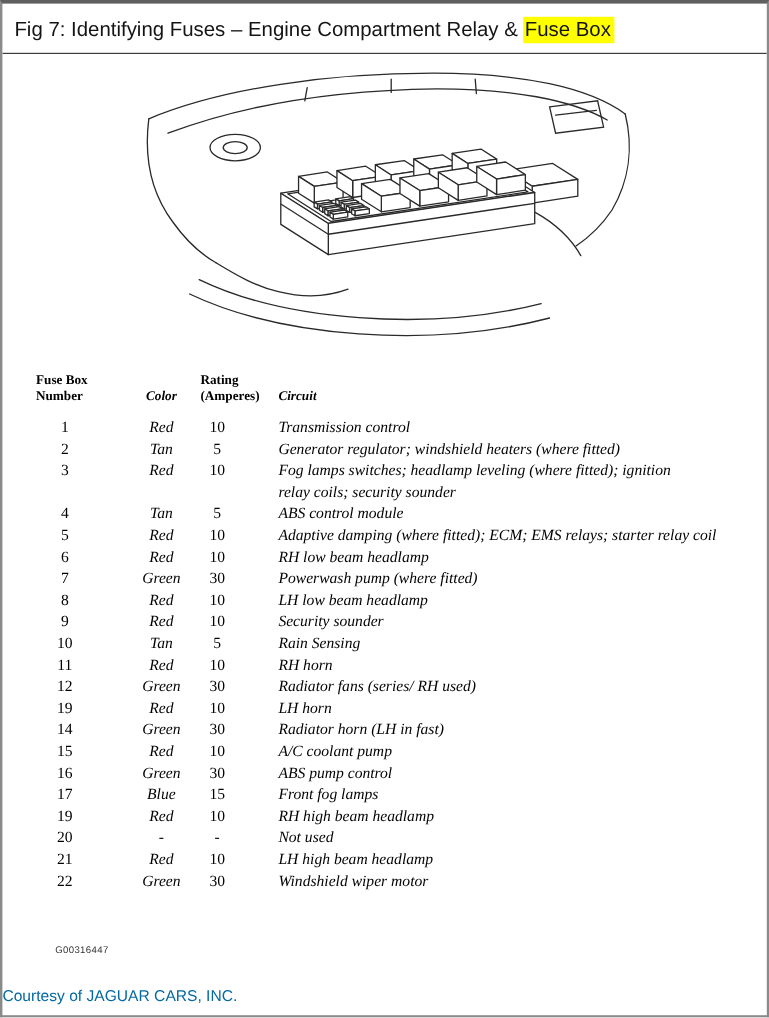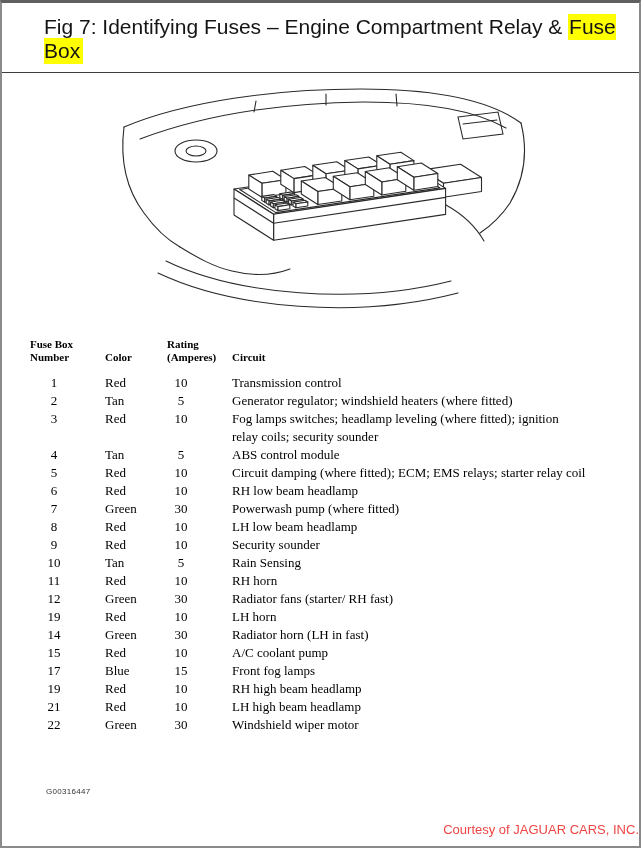--- a/index.html
+++ b/index.html
@@ -12,23 +12,22 @@
   .page {
     width:641px; height:848px;
     background:#ffffff;
     border:2px solid #8a8a8a;
     border-top:3px solid #5f5f5f;
     position:relative;
     overflow:hidden;
   }
   .figure-header { padding:12px 12px 9px 10px; }
   .figure-title {
-    font-size:21px; font-weight:normal; color:#141414;
+    font-size:17px; font-weight:normal; color:#141414;
     font-family:"Liberation Sans", sans-serif;
-    margin-left:32px;
   }
   .hl { background:#ffff00; padding:1px 3px 2px 1px; }
   .rule { border-top:1px solid #3c3c3c; width:100%; }
   .illustration { text-align:center; margin:8px auto 0; width:430px; }
   #fusebox-svg path, #fusebox-svg ellipse { fill:none; stroke:#2a2a2a; stroke-width:1.1; stroke-linecap:round; }
   #fusebox-svg polygon { fill:#ffffff; stroke:#2a2a2a; stroke-width:1.1; stroke-linejoin:round; }
   #fusebox-svg line { stroke:#2a2a2a; stroke-width:1.1; }
 
   .table-wrap { margin:8px 0 0 28px; }
   table {
@@ -37,33 +36,33 @@
   }
   th {
     font-family:"Liberation Serif", serif;
     font-size:11px; font-weight:bold; line-height:13px;
     text-align:left; vertical-align:bottom;
     white-space:pre-line; padding:0 0 10px 0;
   }
   td { vertical-align:top; line-height:18px; white-space:pre-line; }
   .col-number { text-align:center; }
   th.col-number { text-align:left; }
-  .col-color { padding-left:27px; text-align:left; }
+  .col-color { padding-left:27px; text-align:center;font-style:italic; }
   td.col-rating { text-align:center; padding-right:34px; }
   th.col-rating { padding-left:3px; }
-  .col-circuit { text-align:left; }
+  .col-circuit { text-align:left;font-style:italic; }
 
   .figure-id {
     position:absolute; left:44px; bottom:50px;
     font-size:8px; color:#333; letter-spacing:.3px;
     font-family:"Liberation Sans", sans-serif;
   }
   .courtesy {
     position:absolute; bottom:9px; left:0; width:100%;
-    text-align:right; font-size:13px; color:#ef4444;
+    text-align:left; font-size:13px; color:#0369a1;
     font-family:"Liberation Sans", sans-serif;
   }
 </style>
 </head>
 <body>
 
 <div class="page">
 
   <header class="figure-header">
     <h1 class="figure-title"><span>Fig 7: Identifying Fuses – Engine Compartment Relay &amp; </span><span class="hl" style="background-color: rgb(255, 255, 0);">Fuse Box</span></h1>
@@ -194,21 +193,21 @@
           <tr>
             <td class="col-number">4</td>
             <td class="col-color">Tan</td>
             <td class="col-rating">5</td>
             <td class="col-circuit">ABS control module</td>
           </tr>
           <tr>
             <td class="col-number">5</td>
             <td class="col-color">Red</td>
             <td class="col-rating">10</td>
-            <td class="col-circuit">Circuit damping (where fitted); ECM; EMS relays; starter relay coil</td>
+            <td class="col-circuit">Adaptive damping (where fitted); ECM; EMS relays; starter relay coil</td>
           </tr>
           <tr>
             <td class="col-number">6</td>
             <td class="col-color">Red</td>
             <td class="col-rating">10</td>
             <td class="col-circuit">RH low beam headlamp</td>
           </tr>
           <tr>
             <td class="col-number">7</td>
             <td class="col-color">Green</td>
@@ -236,53 +235,65 @@
           <tr>
             <td class="col-number">11</td>
             <td class="col-color">Red</td>
             <td class="col-rating">10</td>
             <td class="col-circuit">RH horn</td>
           </tr>
           <tr>
             <td class="col-number">12</td>
             <td class="col-color">Green</td>
             <td class="col-rating">30</td>
-            <td class="col-circuit">Radiator fans (starter/ RH fast)</td>
+            <td class="col-circuit">Radiator fans (series/ RH used)</td>
           </tr>
           <tr>
             <td class="col-number">19</td>
             <td class="col-color">Red</td>
             <td class="col-rating">10</td>
             <td class="col-circuit">LH horn</td>
           </tr>
           <tr>
             <td class="col-number">14</td>
             <td class="col-color">Green</td>
             <td class="col-rating">30</td>
             <td class="col-circuit">Radiator horn (LH in fast)</td>
           </tr>
           <tr>
             <td class="col-number">15</td>
             <td class="col-color">Red</td>
             <td class="col-rating">10</td>
             <td class="col-circuit">A/C coolant pump</td>
+          </tr>
+          <tr>
+            <td class="col-number">16</td>
+            <td class="col-color">Green</td>
+            <td class="col-rating">30</td>
+            <td class="col-circuit">ABS pump control</td>
           </tr>
           <tr>
             <td class="col-number">17</td>
             <td class="col-color">Blue</td>
             <td class="col-rating">15</td>
             <td class="col-circuit">Front fog lamps</td>
           </tr>
           <tr>
             <td class="col-number">19</td>
             <td class="col-color">Red</td>
             <td class="col-rating">10</td>
             <td class="col-circuit">RH high beam headlamp</td>
           </tr>
           <tr>
+            <td class="col-number">20</td>
+            <td class="col-color">-</td>
+            <td class="col-rating">-</td>
+            <td class="col-circuit">Not used</td>
+          </tr>
+          <tr>
             <td class="col-number">21</td>
             <td class="col-color">Red</td>
             <td class="col-rating">10</td>
             <td class="col-circuit">LH high beam headlamp</td>
           </tr>
           <tr>
             <td class="col-number">22</td>
             <td class="col-color">Green</td>
             <td class="col-rating">30</td>
             <td class="col-circuit">Windshield wiper motor</td>

